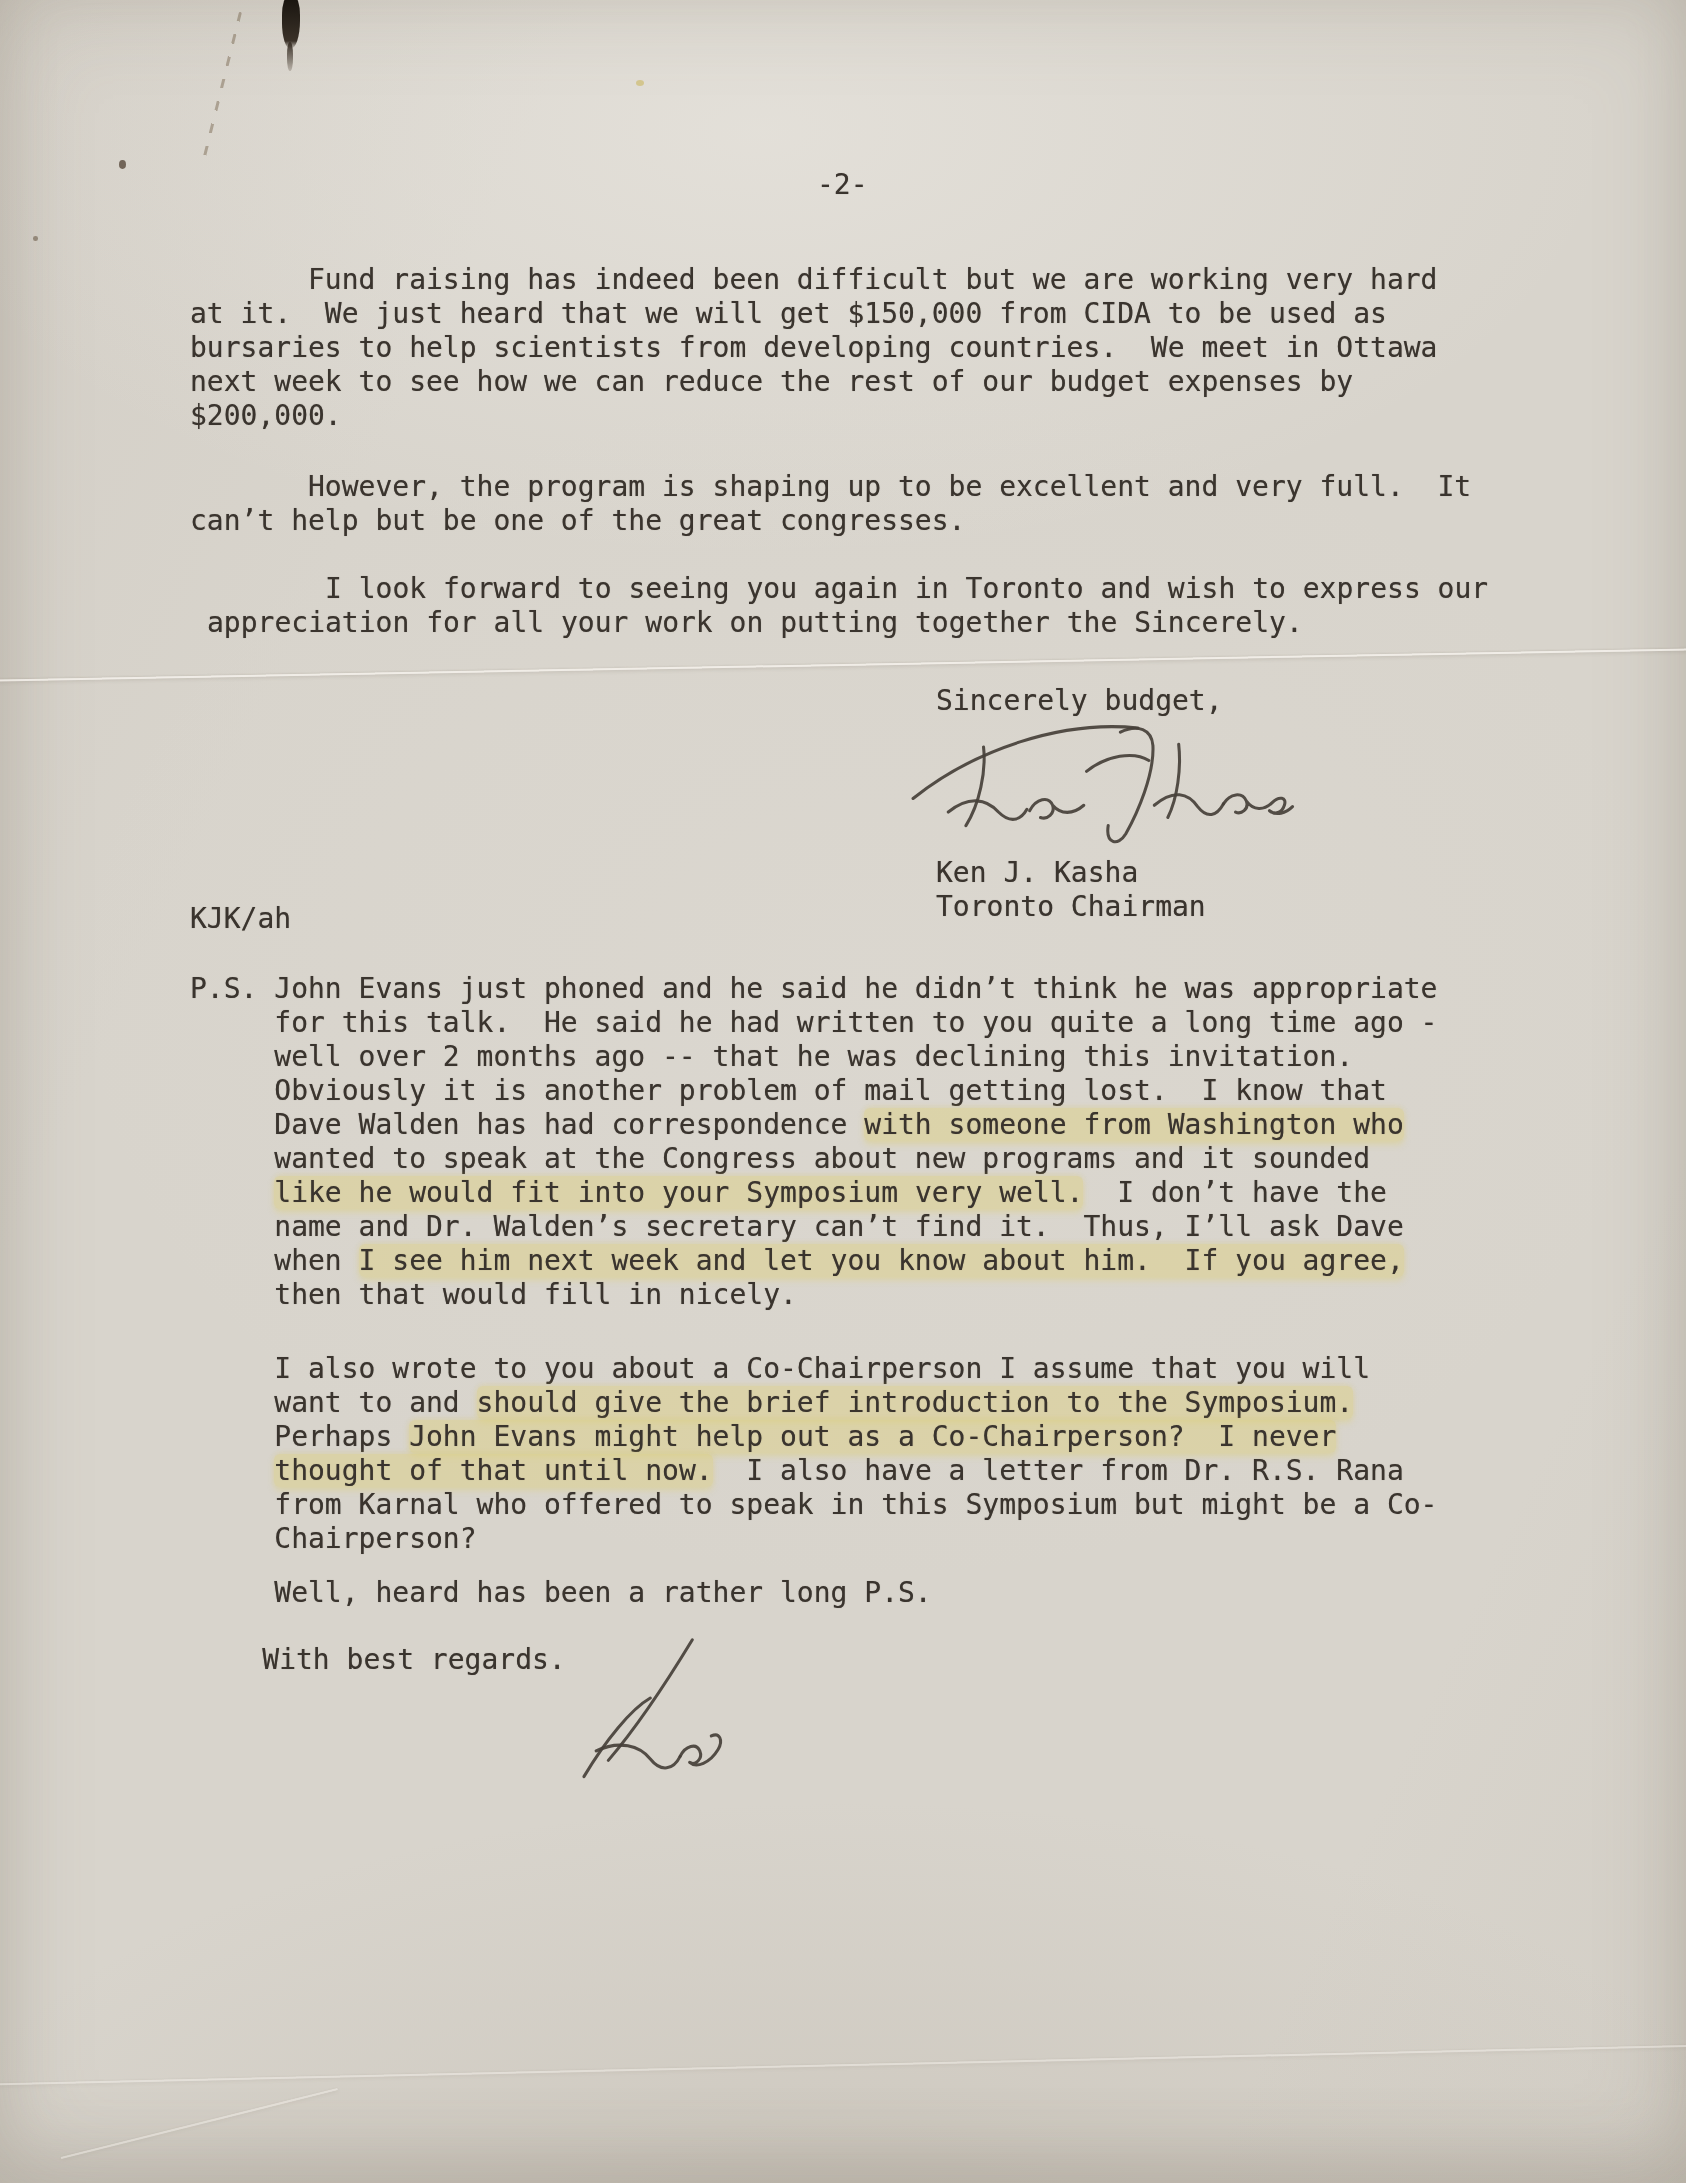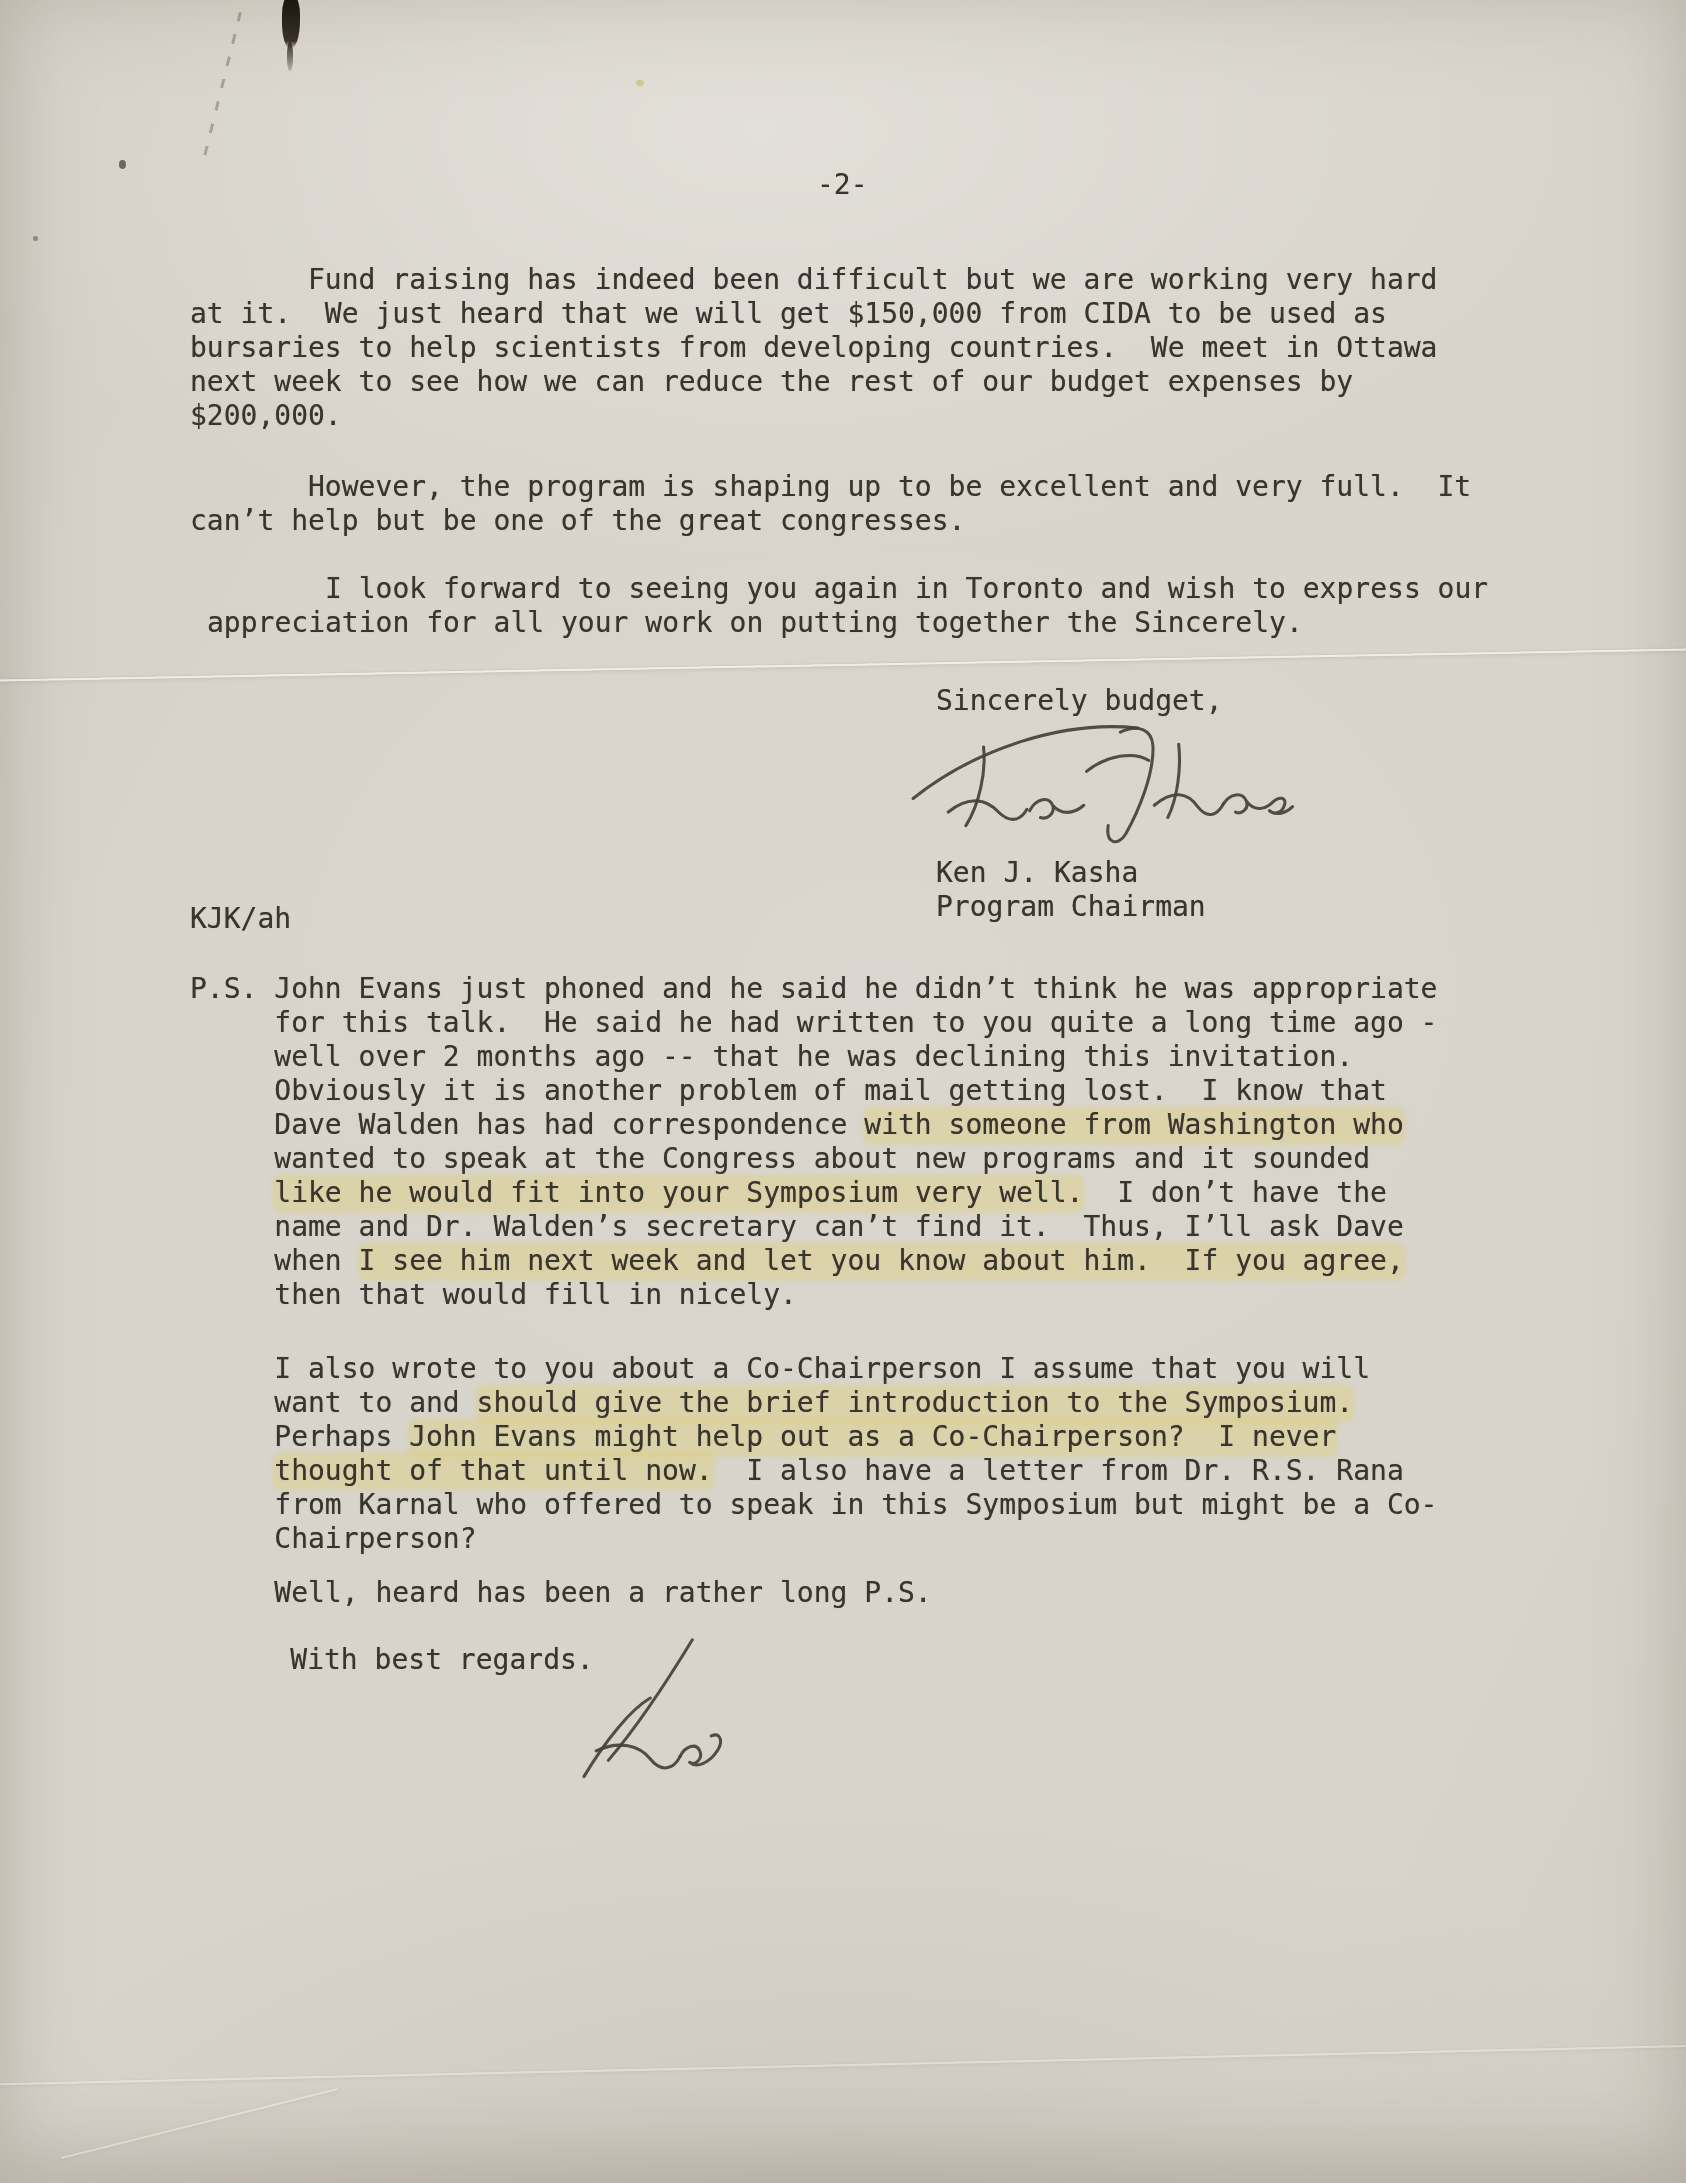--- a/index.html
+++ b/index.html
@@ -87,28 +87,28 @@
     <path d="M58,152 C88,128 114,132 132,152 C148,168 164,166 174,148"></path>
     <path d="M178,150 C188,132 206,128 212,142 C216,154 204,164 194,160 M212,142 C224,156 242,156 258,142"></path>
     <path d="M312,34 C338,22 358,30 360,54 C362,96 338,152 320,184 C308,204 290,198 294,172"></path>
     <path d="M262,92 C292,68 332,62 354,76"></path>
     <path d="M398,52 C402,88 396,132 382,160"></path>
     <path d="M362,142 C390,118 412,124 426,144 C440,162 454,158 464,140"></path>
     <path d="M464,140 C474,124 492,122 498,136 C502,148 490,156 482,152 M498,136 C508,150 524,150 536,138 C546,128 558,130 554,142 C550,154 540,156 532,150 C542,158 556,154 566,144"></path>
   </svg>
 
   <div class="mono" style="left:936px;top:856px;">Ken J. Kasha</div>
-  <div class="mono" style="left:936px;top:890px;">Program Chairman</div>
+  <div class="mono" style="left:936px;top:890px;">Toronto Chairman</div>
 
   <div class="mono" style="left:190px;top:902px;text-align:right;">KJK/ah</div>
 
   <div class="mono" style="left:190px;top:972px;"><div class="line"><span>P.S. John Evans just phoned and he said he didn’t think he was appropriate</span></div><div class="line"><span>     for this talk.  He said he had written to you quite a long time ago -</span></div><div class="line"><span>     well over 2 months ago -- that he was declining this invitation.</span></div><div class="line"><span>     Obviously it is another problem of mail getting lost.  I know that</span></div><div class="line"><span>     Dave Walden has had correspondence </span><span class="hl">with someone from Washington who</span></div><div class="line"><span>     wanted to speak at the Congress about new programs and it sounded</span></div><div class="line"><span>     </span><span class="hl">like he would fit into your Symposium very well.</span><span>  I don’t have the</span></div><div class="line"><span>     name and Dr. Walden’s secretary can’t find it.  Thus, I’ll ask Dave</span></div><div class="line"><span>     when </span><span class="hl">I see him next week and let you know about him.  If you agree,</span></div><div class="line"><span>     then that would fill in nicely.</span></div></div>
   <div class="mono" style="left:190px;top:1352px;"><div class="line"><span>     I also wrote to you about a Co-Chairperson I assume that you will</span></div><div class="line"><span>     want to and </span><span class="hl">should give the brief introduction to the Symposium.</span></div><div class="line"><span>     Perhaps </span><span class="hl">John Evans might help out as a Co-Chairperson?  I never</span></div><div class="line"><span>     </span><span class="hl">thought of that until now.</span><span>  I also have a letter from Dr. R.S. Rana</span></div><div class="line"><span>     from Karnal who offered to speak in this Symposium but might be a Co-</span></div><div class="line"><span>     Chairperson?</span></div></div>
   <div class="mono" style="left:190px;top:1576px;">     Well, heard has been a rather long P.S.</div>
-  <div class="mono" style="left:206px;top:1643px;">     With best regards.</div>
+  <div class="mono" style="left:178px;top:1643px;">     With best regards.</div>
 
   <svg class="sig" style="left:566px;top:1633px;" width="170" height="166" viewBox="0 0 250 245">
     <path d="M186,10 C152,66 110,132 62,188"></path>
     <path d="M26,212 C58,158 96,112 124,96"></path>
     <path d="M44,174 C78,158 108,166 124,186 C140,206 158,202 168,182"></path>
     <path d="M168,182 C176,166 192,162 197,174 C202,186 190,196 182,191 C192,200 212,192 224,172 C232,158 226,146 214,152"></path>
   </svg>
 
 </div>
 

